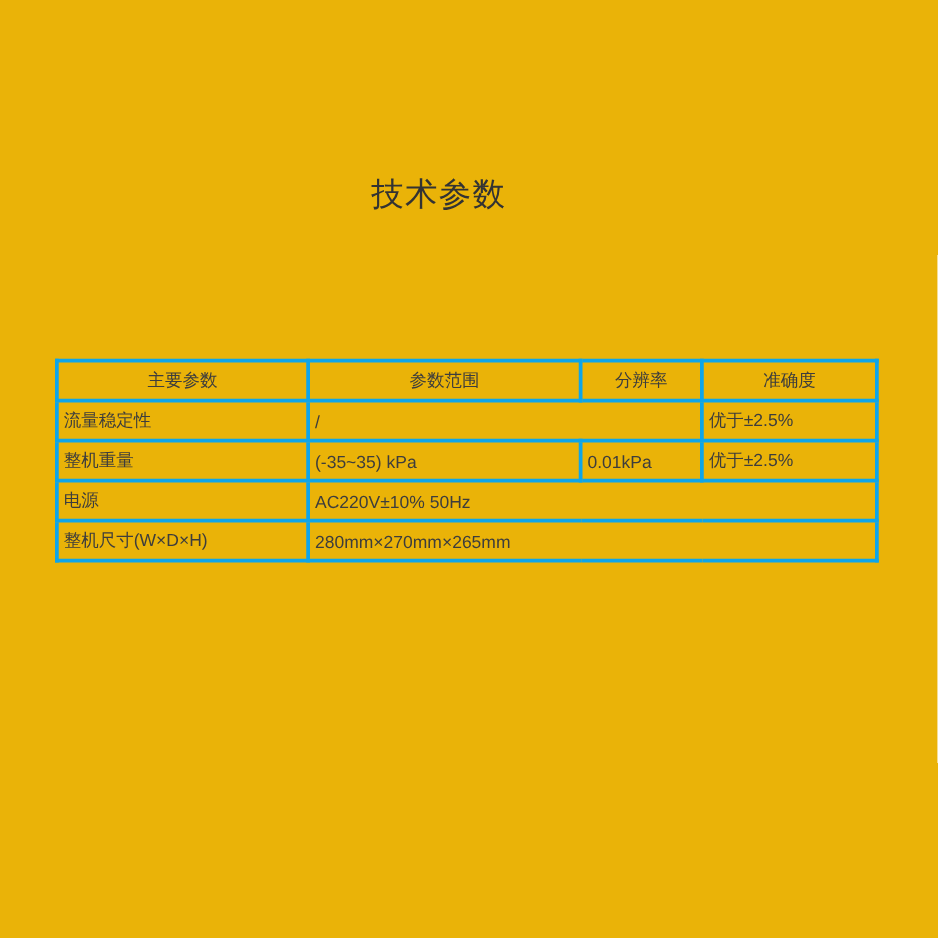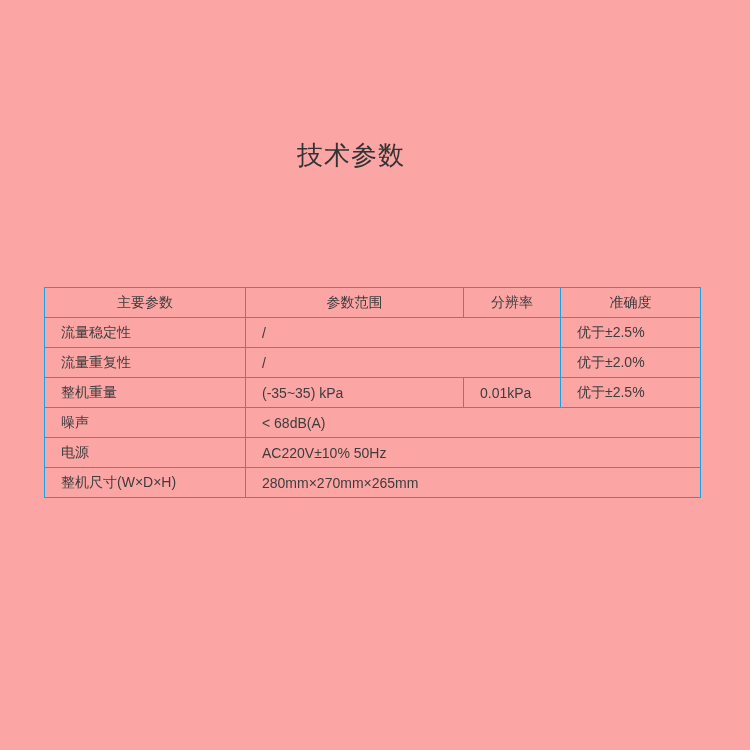--- a/index.html
+++ b/index.html
@@ -5,21 +5,21 @@
   html, body {
     margin: 0;
     padding: 0;
     background: #ffffff;
     font-family: "Liberation Sans", "DejaVu Sans", sans-serif;
   }
   .page {
     position: relative;
     width: 750px;
     height: 750px;
-    background: #fca5a5;
+    background: #eab308;
     overflow: hidden;
   }
   .page-title {
     position: absolute;
     top: 138px;
     left: 0;
     width: 702px;
     text-align: center;
     font-size: 26px;
     font-weight: 400;
@@ -28,23 +28,23 @@
   }
   table.specs {
     position: absolute;
     top: 287px;
     left: 44px;
     width: 656px;
     border-collapse: collapse;
     table-layout: fixed;
   }
   table.specs td, table.specs th {
-    border: 1px solid #0ea5e9;
+    border: 3px solid #0ea5e9;
     height: 29px;
-    padding: 0 16px;
+    padding: 0 4px;
     vertical-align: middle;
     font-size: 14px;
     font-weight: 400;
     color: #3d3d3d;
     white-space: nowrap;
     overflow: hidden;
   }
 </style>
 </head>
 <body>
@@ -66,33 +66,24 @@
         <th>参数范围</th>
         <th>分辨率</th>
         <th>准确度</th>
       </tr>
       <tr>
         <td>流量稳定性</td>
         <td colspan="2">/</td>
         <td>优于±2.5%</td>
       </tr>
       <tr>
-        <td>流量重复性</td>
-        <td colspan="2">/</td>
-        <td>优于±2.0%</td>
-      </tr>
-      <tr>
         <td>整机重量</td>
         <td>(-35~35)  kPa</td>
         <td>0.01kPa</td>
         <td>优于±2.5%</td>
-      </tr>
-      <tr>
-        <td>噪声</td>
-        <td colspan="3">&lt; 68dB(A)</td>
       </tr>
       <tr>
         <td>电源</td>
         <td colspan="3">AC220V±10% 50Hz</td>
       </tr>
       <tr>
         <td>整机尺寸(W×D×H)</td>
         <td colspan="3">280mm×270mm×265mm</td>
       </tr>
     </tbody>

